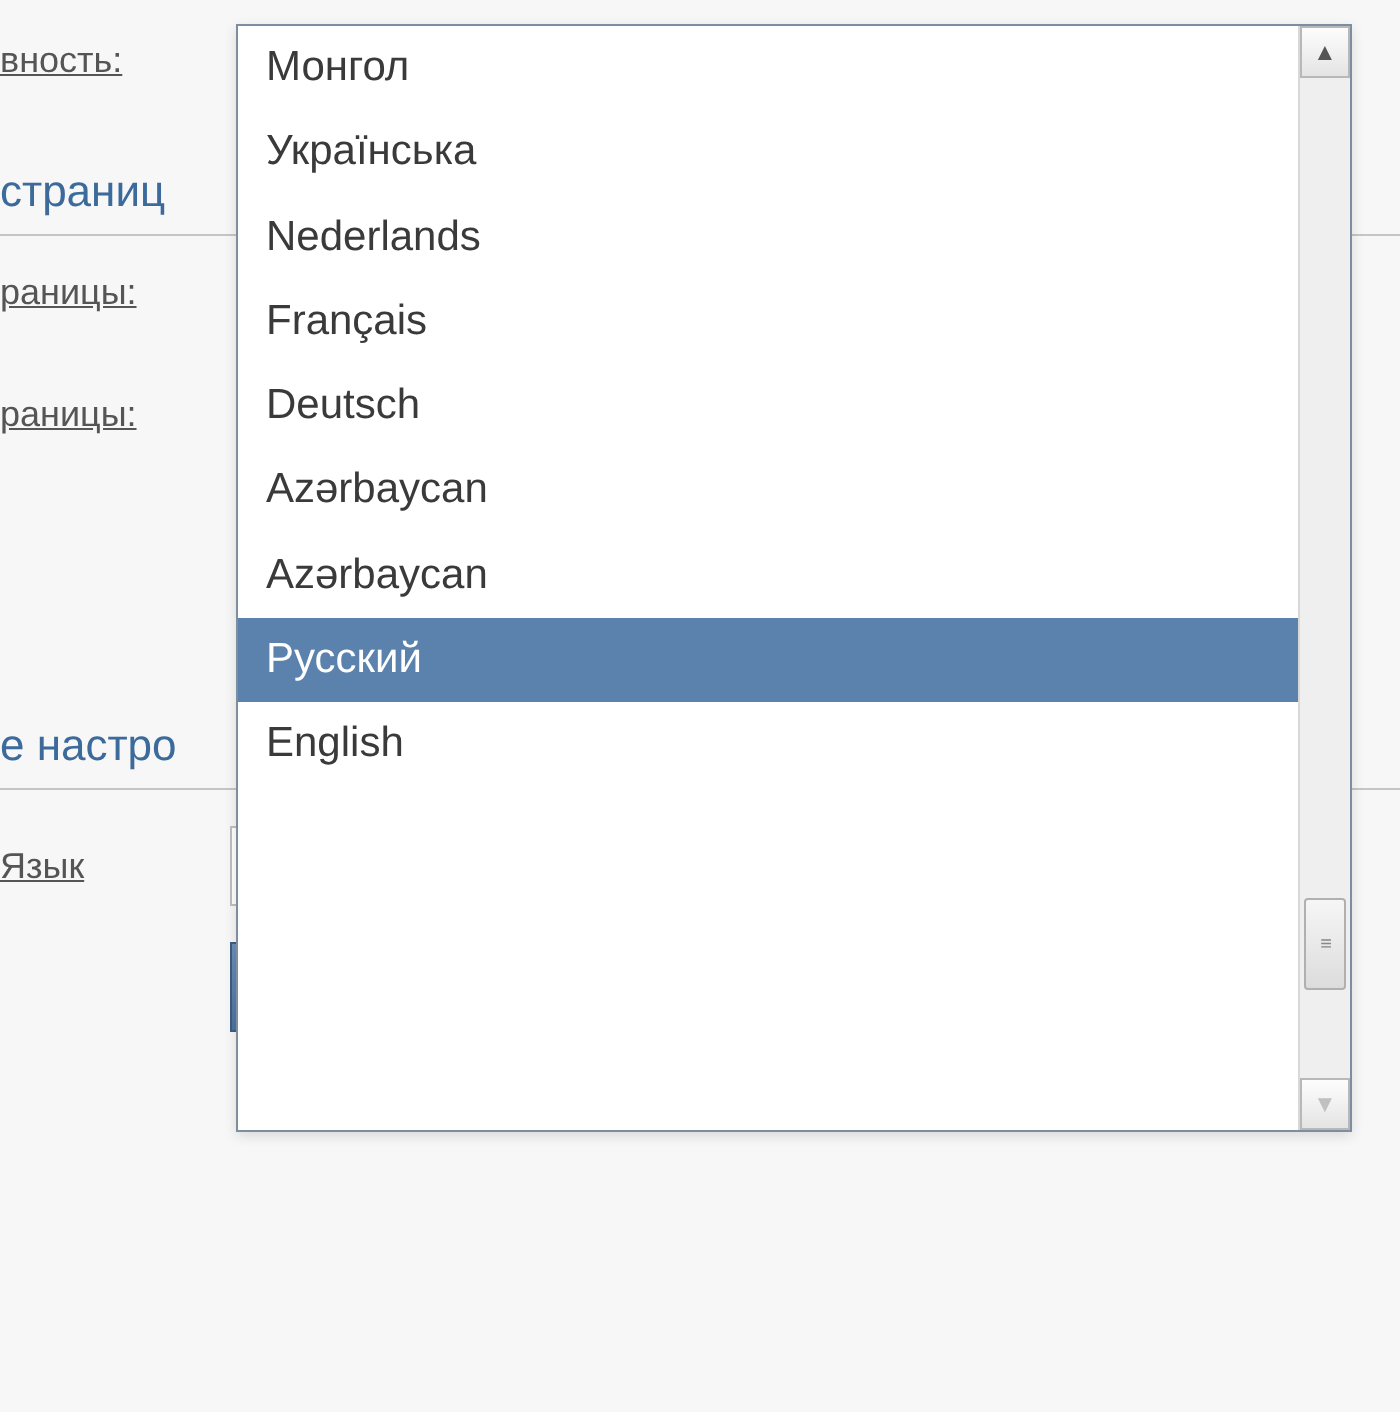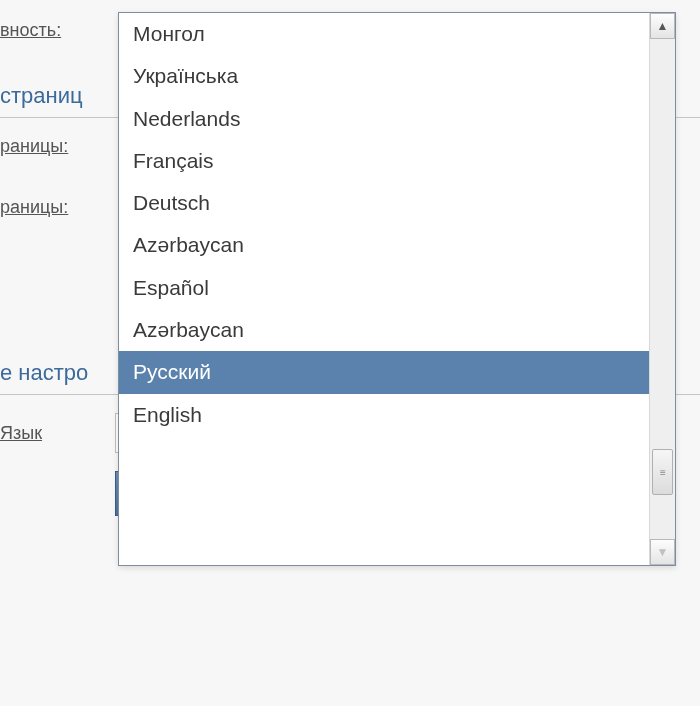--- a/index.html
+++ b/index.html
@@ -179,21 +179,20 @@
 </div>
 
 <div class="listbox">
   <div class="listbox-items" id="listbox-items">
       <div class="listbox-item">Монгол</div>
       <div class="listbox-item">Українська</div>
       <div class="listbox-item">Nederlands</div>
       <div class="listbox-item">Français</div>
       <div class="listbox-item">Deutsch</div>
       <div class="listbox-item">Azərbaycan</div>
-      <div class="listbox-item">Español</div>
       <div class="listbox-item">Azərbaycan</div>
       <div class="listbox-item selected">Русский</div>
       <div class="listbox-item">English</div>
     </div>
   <div class="scrollbar">
     <div class="scroll-btn">
       <span>▲</span>
     </div>
     <div class="scroll-track">
       <div class="scroll-thumb" id="scroll-thumb" style="height: 46px; top: 82%;">

